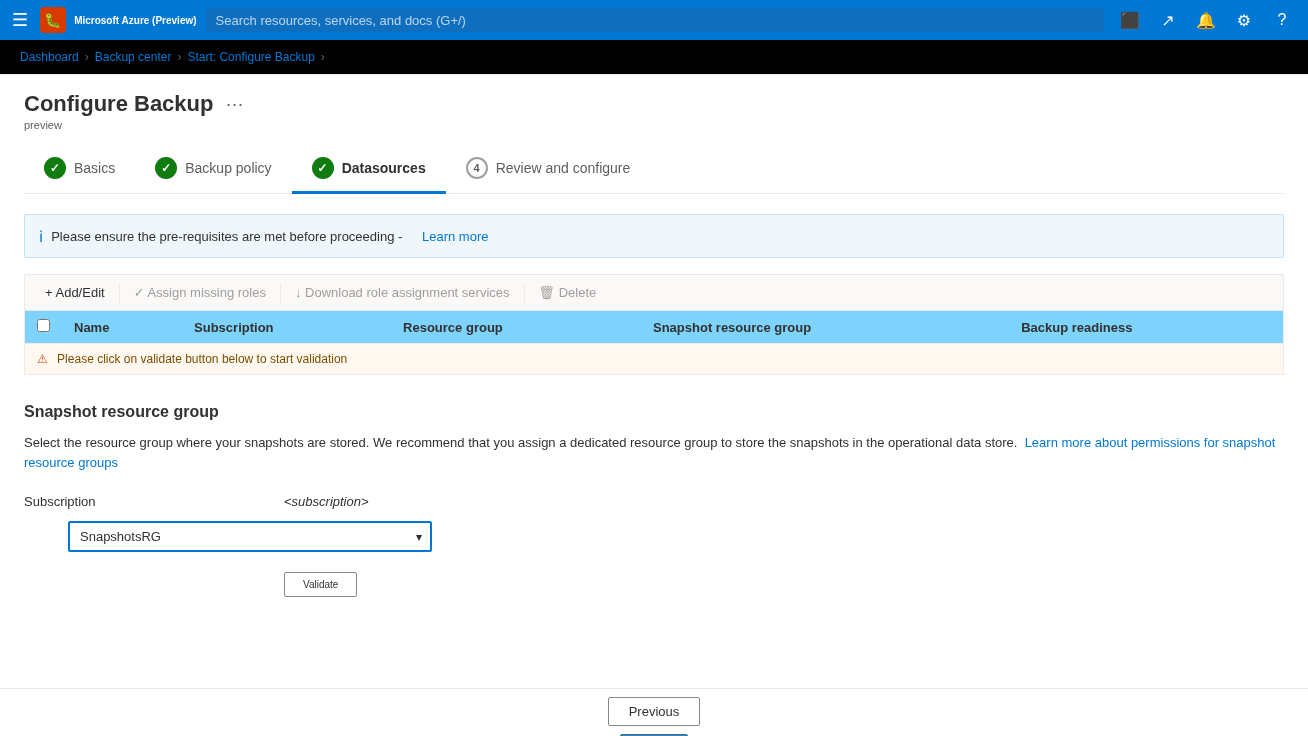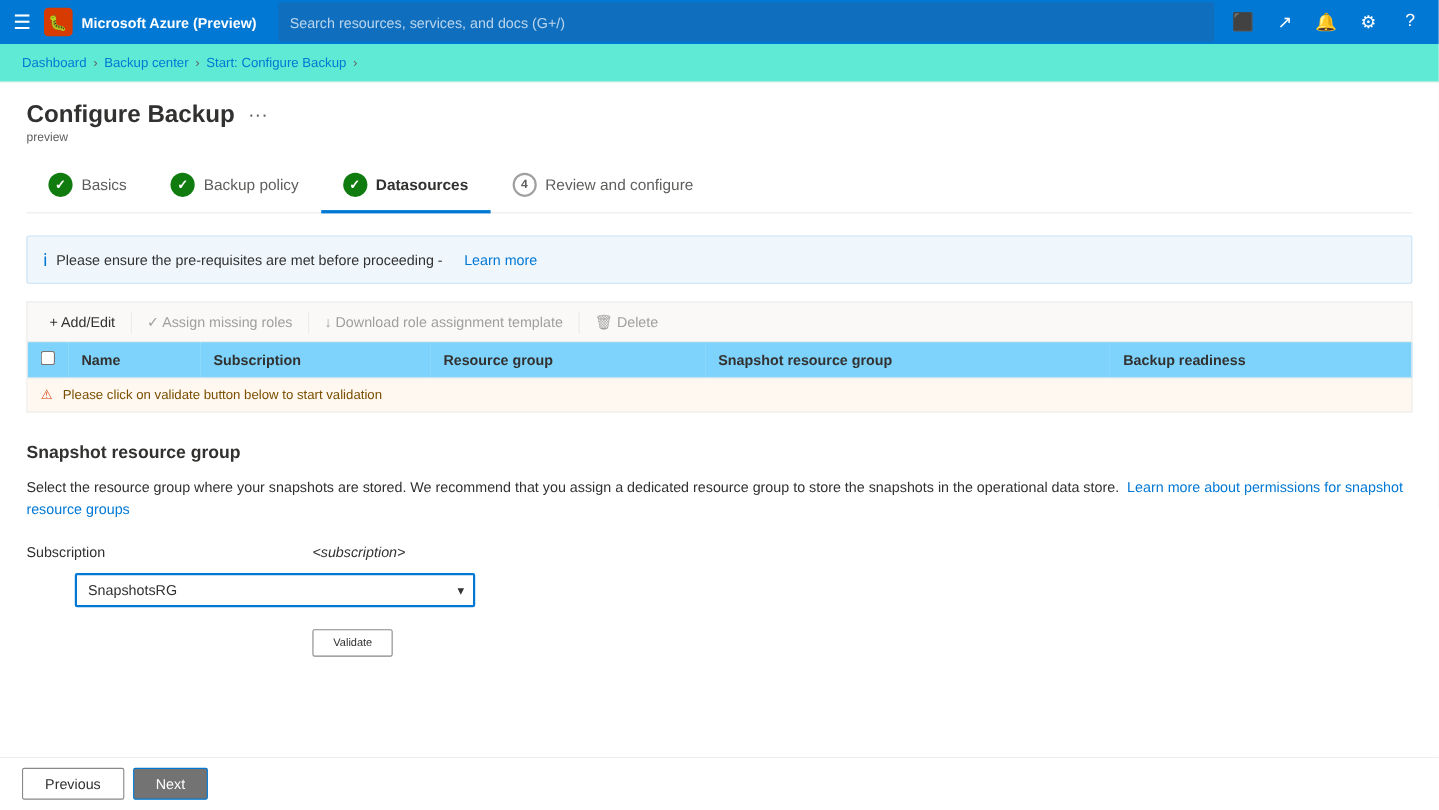--- a/index.html
+++ b/index.html
@@ -8,52 +8,52 @@
     
     .top-nav {
       display: flex;
       align-items: center;
       background: #0078d4;
       height: 40px;
       padding: 0 12px;
       color: white;
     }
     .top-nav .hamburger { font-size: 18px; cursor: pointer; margin-right: 12px; }
-    .top-nav .brand { font-size: 13px; font-weight: 600; margin-right: 20px; white-space: nowrap; }
+    .top-nav .brand { font-size: 10px; font-weight: 600; margin-right: 9px; white-space: nowrap; }
     .top-nav .bug-icon {
       background: #d83b01;
       border-radius: 4px;
       width: 26px; height: 26px;
       display: flex; align-items: center; justify-content: center;
       margin-right: 8px;
       font-size: 14px;
     }
     .search-bar {
       flex: 1;
       background: #106ebe;
       border: none;
       border-radius: 2px;
-      height: 36px;
+      height: 24px;
       padding: 0 10px;
       color: white;
       font-size: 13px;
     }
     .search-bar::placeholder { color: rgba(255,255,255,0.7); }
     .top-nav-icons { display: flex; gap: 10px; margin-left: 12px; }
     .top-nav-icons span {
       color: white;
       font-size: 16px;
       cursor: pointer;
       width: 28px; height: 28px;
       display: flex; align-items: center; justify-content: center;
     }
 
     
     .breadcrumb {
-      background: #5eead4;
+      background: #000000;
       padding: 10px 20px;
       font-size: 12px;
       color: #0078d4;
       display: flex;
       align-items: center;
       gap: 6px;
       border-bottom: 1px solid #edebe9;
     }
     .breadcrumb span { color: #605e5c; }
     .breadcrumb a { color: #0078d4; text-decoration: none; cursor: pointer; }
@@ -319,20 +319,21 @@
       bottom: 0;
       left: 0;
       right: 0;
       background: white;
       border-top: 1px solid #edebe9;
       padding: 8px 20px;
       display: flex;
       gap: 8px;
       height: 48px;
       align-items: center;
+      flex-direction: column;
     }
     .btn-secondary {
       padding: 6px 20px;
       background: white;
       border: 1px solid #8a8886;
       border-radius: 2px;
       font-size: 13px;
       cursor: pointer;
       color: #323130;
     }
@@ -416,21 +417,21 @@
   <div class="toolbar">
     <button class="toolbar-btn">
       <span>+ Add/Edit</span>
     </button>
     <div class="toolbar-divider"></div>
     <button class="toolbar-btn disabled">
       <span>✓  Assign missing roles</span>
     </button>
     <div class="toolbar-divider"></div>
     <button class="toolbar-btn disabled">
-      <span>↓  Download role assignment template</span>
+      <span>↓  Download role assignment services</span>
     </button>
     <div class="toolbar-divider"></div>
     <button class="toolbar-btn disabled">
       <span>🗑 Delete</span>
     </button>
   </div>
 
   <table class="data-table">
     <thead>
       <tr>

